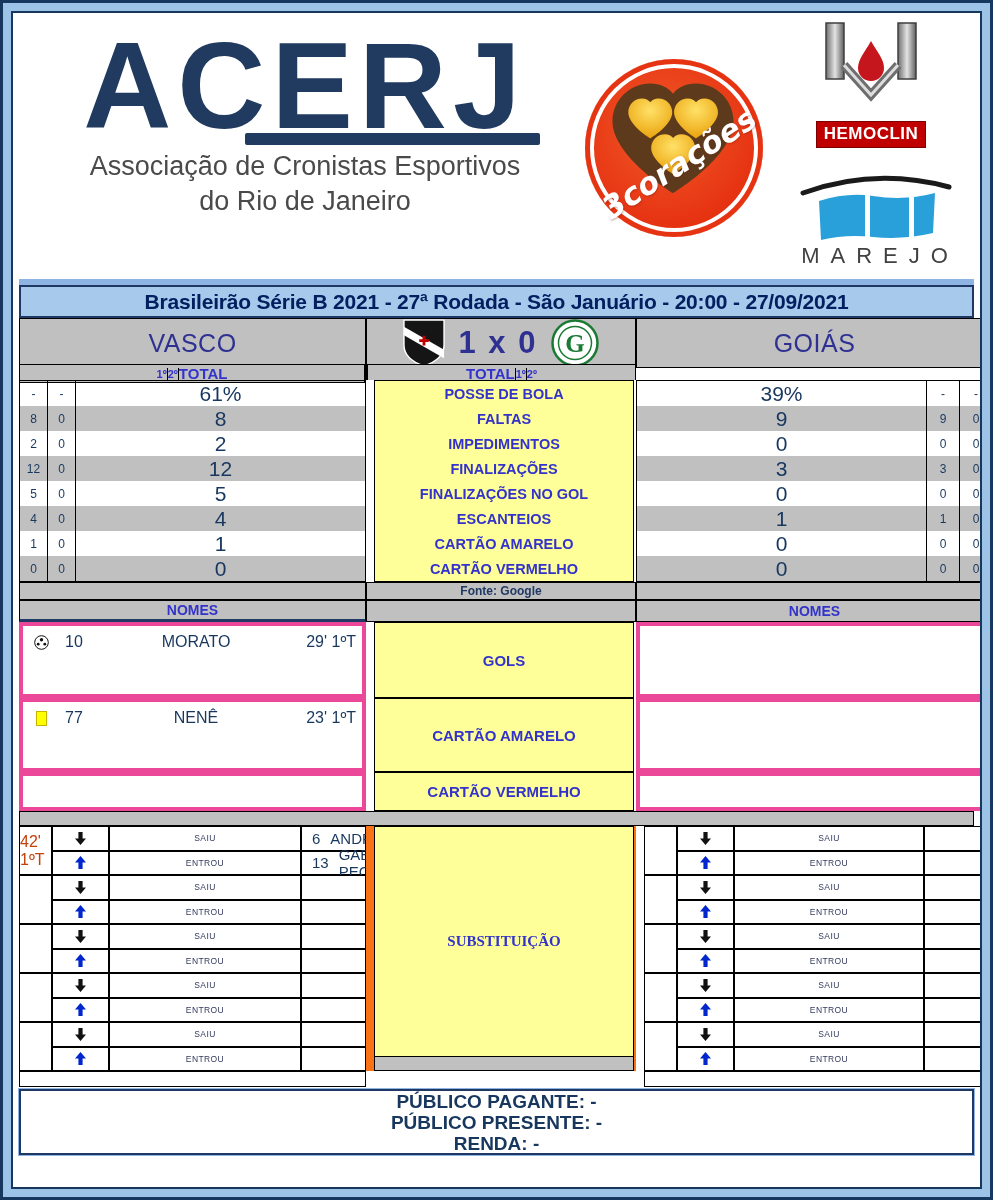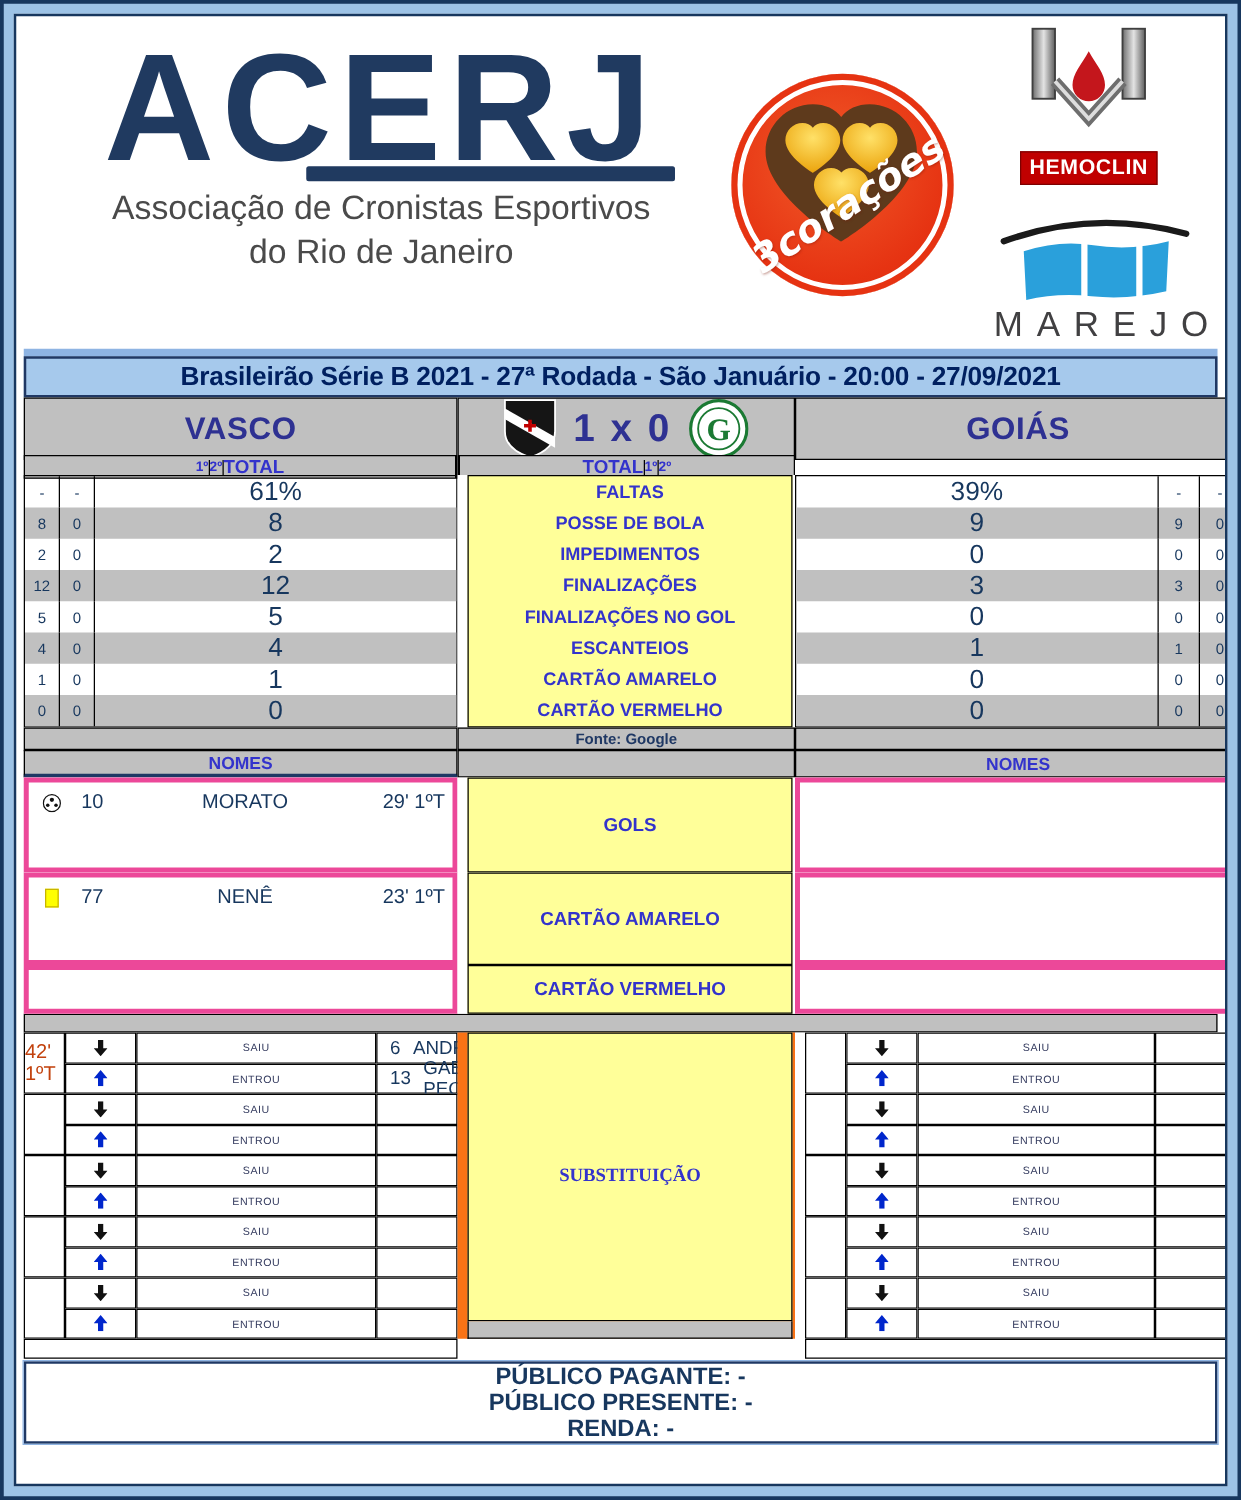--- a/index.html
+++ b/index.html
@@ -20,36 +20,36 @@
               background:radial-gradient(circle at 45% 40%, #F15A29 0%, #E63312 65%, #D52B0C 100%);
               box-shadow: inset 0 0 0 5px #E63312, inset 0 0 0 9px #FFFFFF; }
   .coracoes-text { position:absolute; left:4px; top:86px; width:180px; text-align:center;
                    transform:rotate(-33deg); color:#fff; font-size:31px; font-weight:bold; font-style:italic;
                    font-family:"DejaVu Sans",sans-serif; text-shadow:0 1px 2px rgba(120,20,0,.4); }
   .hemoclin { position:absolute; left:784px; top:8px; width:140px; text-align:center; }
   .hemoclin-banner { display:inline-block; background:#C00000; color:#fff; font-weight:bold;
                      font-size:17px; padding:2px 7px 3px; margin-top:-26px; position:relative;
                      border:1px solid #7d0000; letter-spacing:.5px; }
   .marejo { position:absolute; left:768px; top:152px; width:180px; text-align:center; }
-  .marejo-text { font-size:28px; letter-spacing:11px; color:#414042; margin-top:-2px; padding-left:10px; }
+  .marejo-text { font-size:22px; letter-spacing:11px; color:#414042; margin-top:-2px; padding-left:10px; }
 
   
   .tbl { margin:0 2px; }
   .bluestrip { height:6px; background:#8EB4E3; }
   .titlebar { height:33px; background:#A6C9EC; border:2px solid #203864; display:flex;
               align-items:center; justify-content:center; }
   .titlebar span { font-size:21px; font-weight:bold; color:#002060; letter-spacing:-0.2px; }
   .row3 { display:grid; grid-template-columns:347px 270px 357px; }
   .cellb { border:1px solid #000; }
   .gray { background:#C0C0C0; }
   .blue-lbl { color:#3333CC; font-weight:bold; }
 
   .match { height:46px; }
   .match > div { display:flex; align-items:center; justify-content:center; }
-  .teamname { font-size:25px; font-weight:bold; color:#2E3192; letter-spacing:.5px; }
+  .teamname { font-size:25px; font-weight:normal; color:#2E3192; letter-spacing:.5px; }
   .scorebox { gap:14px; }
   .score { font-size:31px; font-weight:bold; color:#2E3192; letter-spacing:2px; }
 
   .subhdr { height:16px; }
   .subhdr .cellb { display:flex; align-items:center; justify-content:center; }
   .sh-left { display:grid; grid-template-columns:28px 28px 1fr; }
   .sh-right { display:grid; grid-template-columns:1fr 33px 33px; }
   .smallhdr { font-size:11px; }
   .bighdr { font-size:15px; }
 
@@ -266,22 +266,22 @@
               <div class="sval">1</div>
             </div>
         <div class="sr sr-l alt">
               <div class="vsep sval-sm">0</div>
               <div class="vsep sval-sm">0</div>
               <div class="sval">0</div>
             </div>
       </div>
       <div class="mid-pad">
         <div class="yellowcol">
+          <div class="ylabel">POSSE DE BOLA</div>
           <div class="ylabel">FALTAS</div>
-          <div class="ylabel">POSSE DE BOLA</div>
           <div class="ylabel">IMPEDIMENTOS</div>
           <div class="ylabel">FINALIZAÇÕES</div>
           <div class="ylabel">FINALIZAÇÕES NO GOL</div>
           <div class="ylabel">ESCANTEIOS</div>
           <div class="ylabel">CARTÃO AMARELO</div>
           <div class="ylabel">CARTÃO VERMELHO</div>
         </div>
       </div>
       <div class="stats-side">
         <div class="sr sr-r">

